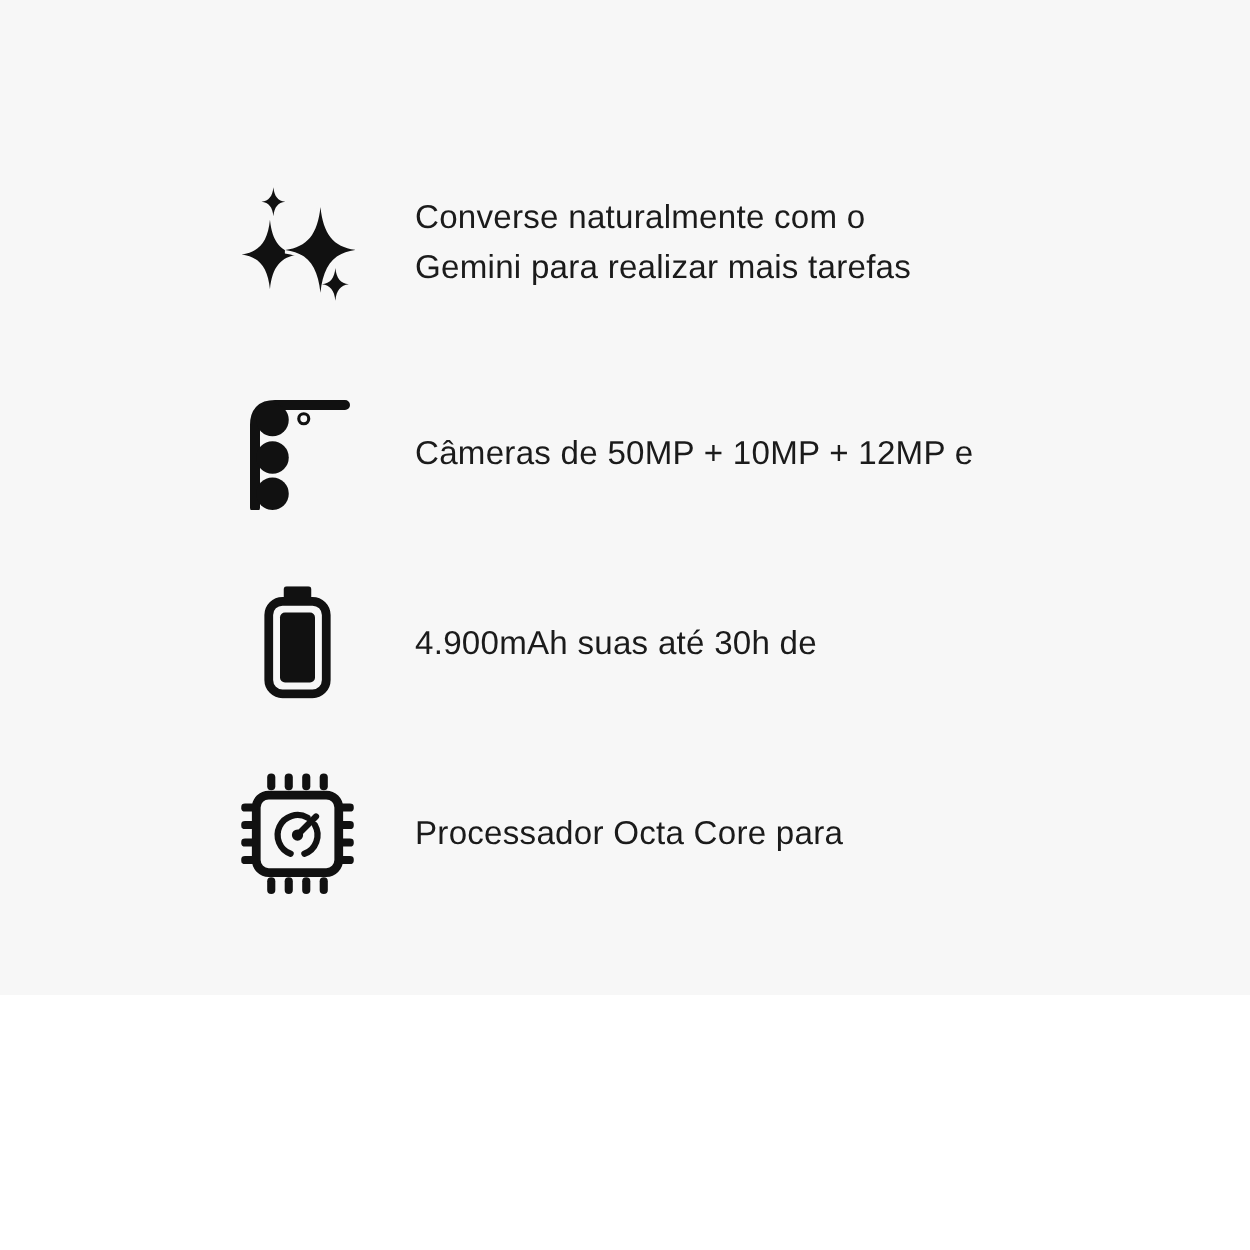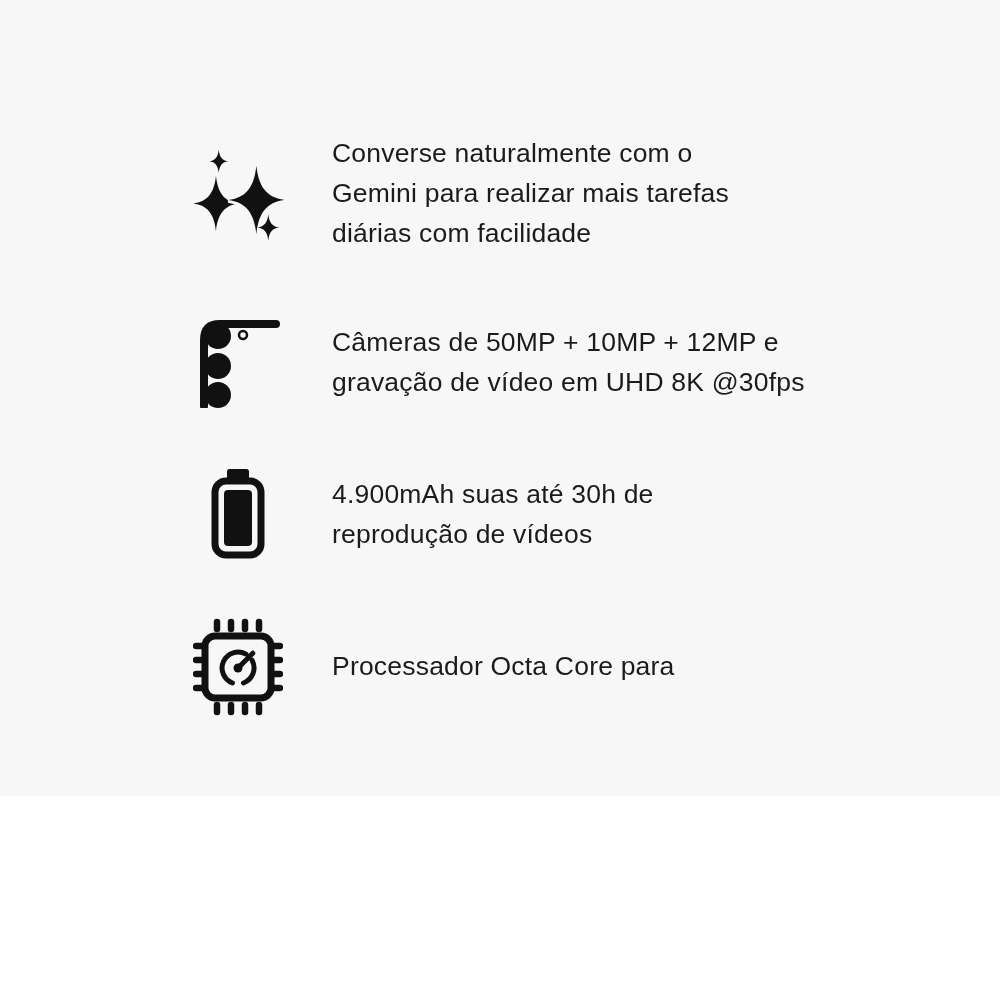--- a/index.html
+++ b/index.html
@@ -64,51 +64,48 @@
         </defs>
         <use href="#star4" transform="translate(29,20) scale(0.23)" fill="#111111"></use>
         <use href="#star4" transform="translate(26,66) scale(0.55)" fill="#111111"></use>
         <use href="#star4" transform="translate(70,62) scale(0.68)" fill="#111111" stroke="#f7f7f7" stroke-width="9" paint-order="stroke"></use>
         <use href="#star4" transform="translate(83,92) scale(0.26)" fill="#111111"></use>
       </svg>
     </div>
     <div class="text-cell">
       <div>Converse naturalmente com o</div>
       <div>Gemini para realizar mais tarefas</div>
-      <div>diárias com facilidade</div>
     </div>
   </div>
 
   <div class="feature">
     <div class="icon-cell">
       <svg width="84" height="92" viewBox="0 0 84 92" aria-hidden="true">
         <path class="stroke-icon" d="M8 90 L8 24 Q8 8 24 8 L80 8" stroke-width="8"></path>
         <circle cx="22" cy="20" r="13" fill="#111111"></circle>
         <circle cx="22" cy="50" r="13" fill="#111111"></circle>
         <circle cx="22" cy="79" r="13" fill="#111111"></circle>
         <circle cx="47" cy="19" r="4" fill="none" stroke="#111111" stroke-width="2.5"></circle>
       </svg>
     </div>
     <div class="text-cell">
       <div>Câmeras de 50MP + 10MP + 12MP e</div>
-      <div>gravação de vídeo em UHD 8K @30fps</div>
     </div>
   </div>
 
   <div class="feature">
     <div class="icon-cell">
       <svg width="54" height="90" viewBox="0 0 54 90" aria-hidden="true">
         <rect x="16" y="0" width="22" height="11" rx="2.5" fill="#111111"></rect>
         <rect x="4" y="12" width="46" height="74" rx="11" fill="none" stroke="#111111" stroke-width="7"></rect>
         <rect x="13" y="21" width="28" height="56" rx="4" fill="#111111"></rect>
       </svg>
     </div>
     <div class="text-cell">
       <div>4.900mAh suas até 30h de</div>
-      <div>reprodução de vídeos</div>
     </div>
   </div>
 
 
   <div class="feature">
     <div class="icon-cell">
       <svg width="90" height="100" viewBox="0 0 90 100" aria-hidden="true">
         <rect x="12" y="20" width="66" height="62" rx="10" class="stroke-icon" stroke-width="7"></rect>
         <g class="stroke-icon" stroke-width="6.5">
           <path d="M24 6 L24 13"></path>

